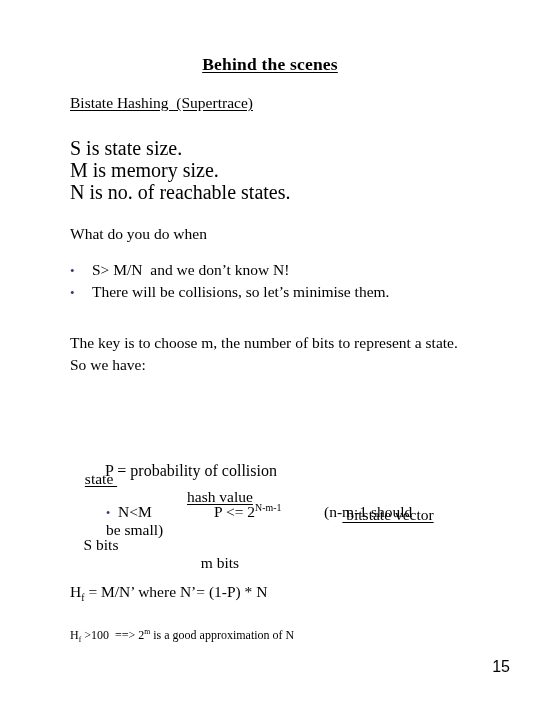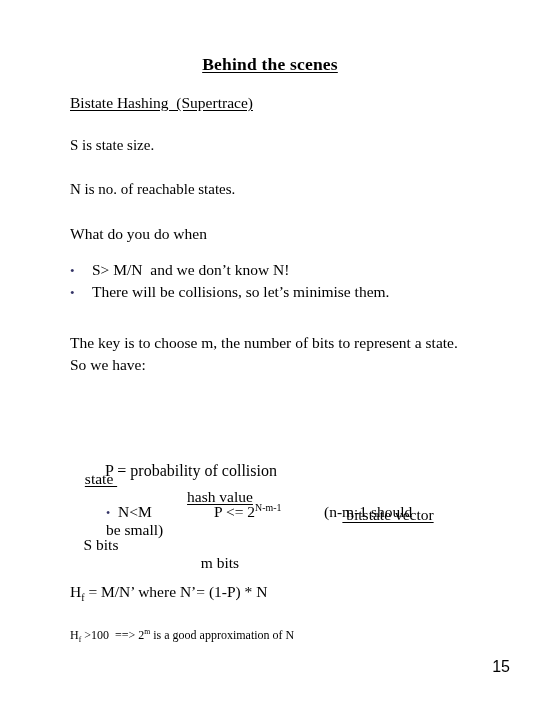--- a/index.html
+++ b/index.html
@@ -44,21 +44,21 @@
     font-size: 15.5px;
   }
   .section-head span.u {
     text-decoration: underline;
     text-underline-offset: 2px;
   }
 
   
   .body-line {
     left: 70px;
-    font-size: 15px;
+    font-size: 20px;
   }
 
   .def1 { top: 137px; }
   .def2 { top: 159px; }
   .def3 { top: 181px; }
 
   .what { left: 70px; top: 225px; font-size: 15.5px; }
 
   
   .bul-row {
@@ -134,20 +134,21 @@
 </head>
 <body>
 
 <div class="slide">
 
   <div class="abs title"><span class="u">Behind the scenes</span></div>
 
   <div class="abs section-head"><span class="u">Bistate Hashing  (Supertrace)</span></div>
 
   <div class="abs body-line def1">S is state size.</div>
+  <div class="abs body-line def2">M is memory size.</div>
   <div class="abs body-line def3">N is no. of reachable states.</div>
 
   <div class="abs what">What do you do when</div>
 
   <div class="abs bul-row b1"><span class="bullet">•</span><span>S&gt; M/N  and we don’t know N!</span></div>
   <div class="abs bul-row b2"><span class="bullet">•</span><span>There will be collisions, so let’s minimise them.</span></div>
 
   <div class="abs key1">The key is to choose m, the number of bits to represent a state.</div>
   <div class="abs key2">So we have:</div>
 

